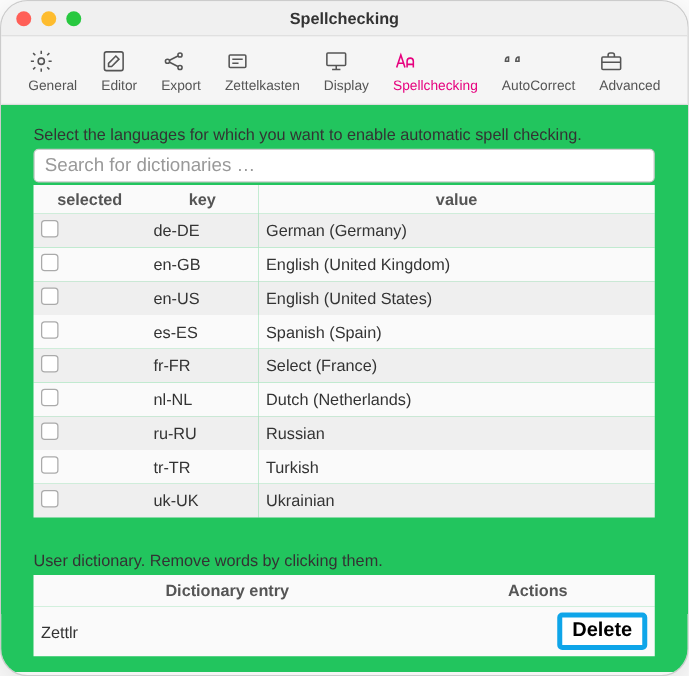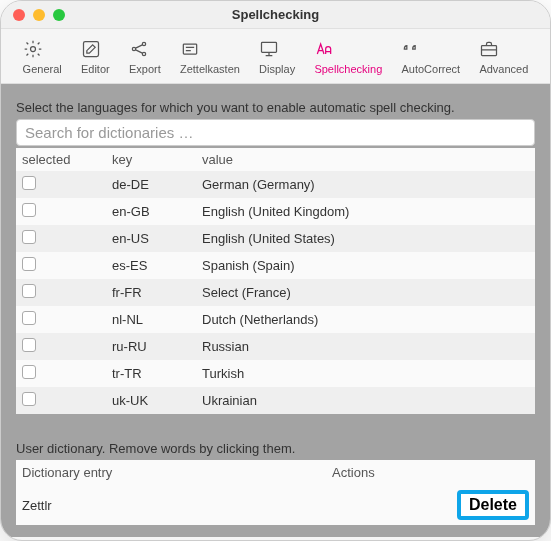--- a/index.html
+++ b/index.html
@@ -10,26 +10,26 @@
 .dot { width: 12px; height: 12px; border-radius: 50%; }
 .dot.red { background: #ff5f57; }
 .dot.yellow { background: #febc2e; }
 .dot.green { background: #28c840; }
 .title { position: absolute; left: 0; right: 0; text-align: center; font-weight: 600; font-size: 13px; color: #333; pointer-events: none; }
 .toolbar { display: flex; justify-content: space-around; padding: 8px 12px 6px; background: #f5f5f5; border-bottom: 1px solid #ddd; }
 .tbitem { display: flex; flex-direction: column; align-items: flex-start; gap: 4px; cursor: pointer; padding: 2px 4px; color: #555; }
 .tbitem.active { color: #e6007e; }
 .tbitem .icon { width: 20px; height: 20px; display: flex; align-items: center; justify-content: center; }
 .tbitem .lbl { font-size: 11px; }
-.content { padding: 16px 15px; background: #a3a3a3; height: calc(100% - 28px - 58px); overflow: auto; }
+.content { padding: 16px 26px; background: #22c55e; height: calc(100% - 28px - 58px); overflow: auto; }
 .instr { font-size: 13px; margin-bottom: 4px; color: #333; }
 .search { width: 100%; border: 1px solid #ccc; border-radius: 4px; padding: 4px 8px; font-size: 15px; background: #fff; margin-bottom: 2px; }
 .search::placeholder { color: #999; }
 table { width: 100%; border-collapse: collapse; font-size: 13px; }
-th { text-align: left; font-weight: 400; padding: 4px 6px; color: #555; background: #fafafa; }
+th { text-align: center; font-weight: 700; padding: 4px 6px; color: #555; background: #fafafa; }
 td { padding: 5px 6px; }
 tbody tr:nth-child(odd) td { background: #efefef; }
 tbody tr:nth-child(even) td { background: #fafafa; }
 .cb { width: 14px; height: 14px; border: 1px solid #aaa; border-radius: 3px; background: #fff; display: inline-block; }
 .col-sel { width: 90px; }
 .col-key { width: 90px; }
 .section2 { margin-top: 27px; }
 .dict-table td, .dict-table th { padding: 5px 6px; }
 .dict-table tbody tr td { background: #fafafa; }
 .delete-btn { background: #fff; border: 4px solid #0ea5e9; border-radius: 4px; padding: 2px 8px; font-size: 16px; cursor: pointer; float: right; font-weight: bold; }

